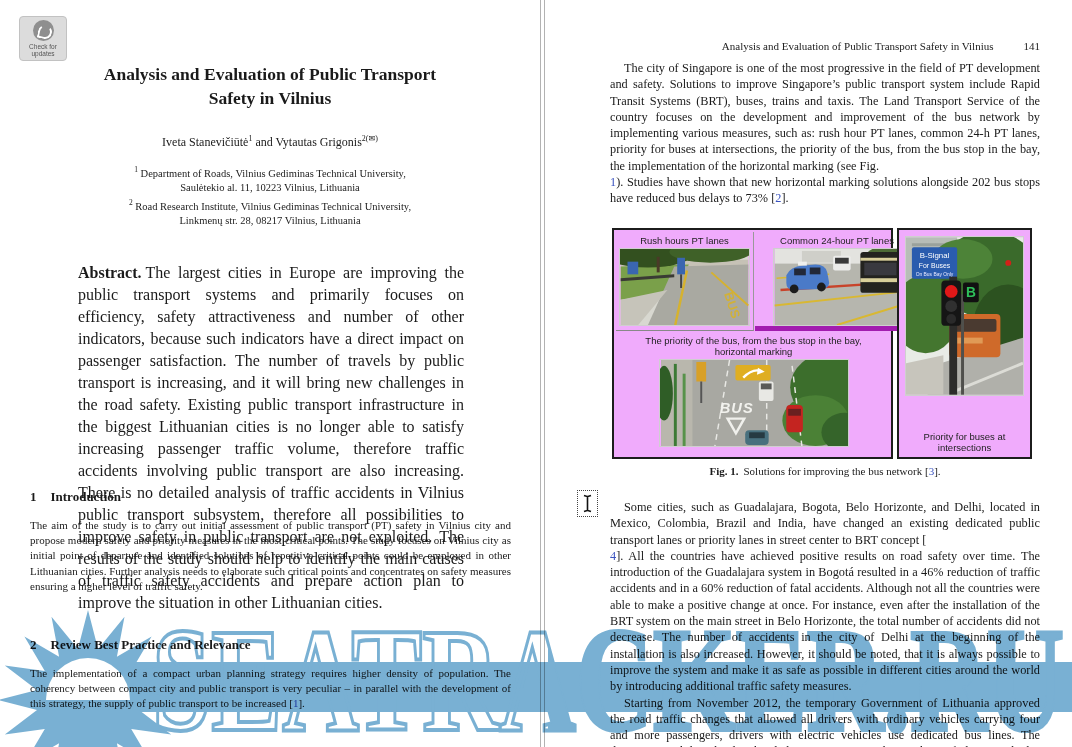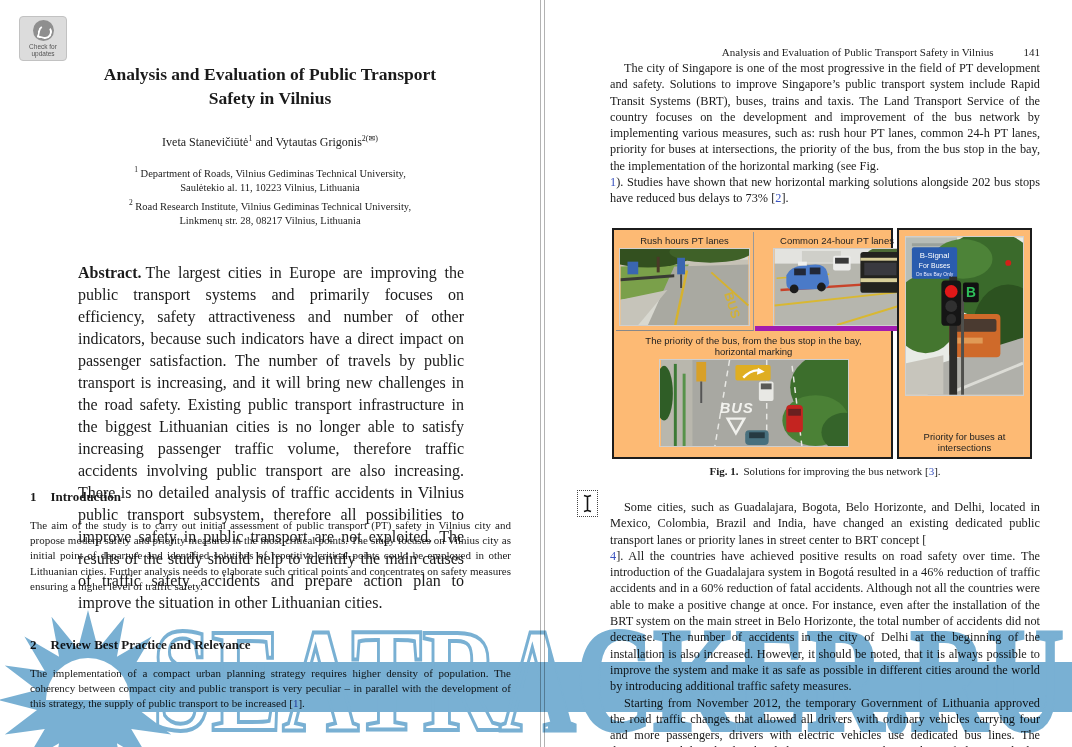--- a/index.html
+++ b/index.html
@@ -37,33 +37,33 @@
   .keywords .lbl { font-weight:bold; margin-right:6px; }
   .sec-head { position:absolute; font-size:13px; font-weight:bold; }
   .sec-head .num { margin-right:14px; }
   #sec1 { left:30px; top:489px; }
   #sec2 { left:30px; top:637px; }
   .lp-para { position:absolute; left:30px; width:481px; font-size:11px; line-height:15.2px; text-align:justify;font-family:Liberation Serif, serif; }
   #intro-para { top:518px; }
   #sec2-para  { top:666px; }
 
   
-  .rp-header { position:absolute; left:64px; top:46px; width:430px; display:flex;
+  .rp-header { position:absolute; left:64px; top:40px; width:430px; display:flex;
                justify-content:flex-end; gap:30px; font-size:11px; color:#222; }
   .rp-para { position:absolute; left:64px; width:430px; font-size:12.3px; line-height:16.3px; text-align:justify; }
   #rp-para1 { top:60px; }
   #rp-para1 .first, #rp-block2 .first { display:inline-block; text-indent:14px; }
   #rp-block2 { top:499px; }
   #rp-para3 { text-indent:14px; }
   .ref { color:#3a53c0; cursor:pointer; }
 
   
   .figure { position:absolute; left:66px; top:228px; width:420px; height:231px;
             font-family:"Liberation Sans", sans-serif; color:#222; }
-  .fbox { position:absolute; background:#fdba74; border:2px solid #1c1c1c; }
+  .fbox { position:absolute; background:#f0abfc; border:2px solid #1c1c1c; }
   #fbox-left  { left:0; top:0; width:281px; height:231px; }
   #fbox-right { left:285px; top:0; width:135px; height:231px; }
   .fcell { position:absolute; text-align:center; }
   .fcell .cap { font-size:9.5px; line-height:11px; padding:3px 2px 2px; }
   #cell-rush   { left:2px; top:2px; width:138px; height:99px; border-right:1px solid #999; border-bottom:1px solid #888; }
   #cell-common { left:141px; top:2px; width:164px; height:99px; border-bottom:5px solid #a21caf; }
   #cell-bay    { left:2px; top:102px; width:275px; height:125px; }
   .photo { display:block; margin:0 auto; border:1px solid #cfcfcf; }
   #photo-intersection { position:absolute; left:6px; top:6px; }
   #cap-intersection { position:absolute; left:0; bottom:4px; width:131px; text-align:center; font-size:9.5px; line-height:11px; }

